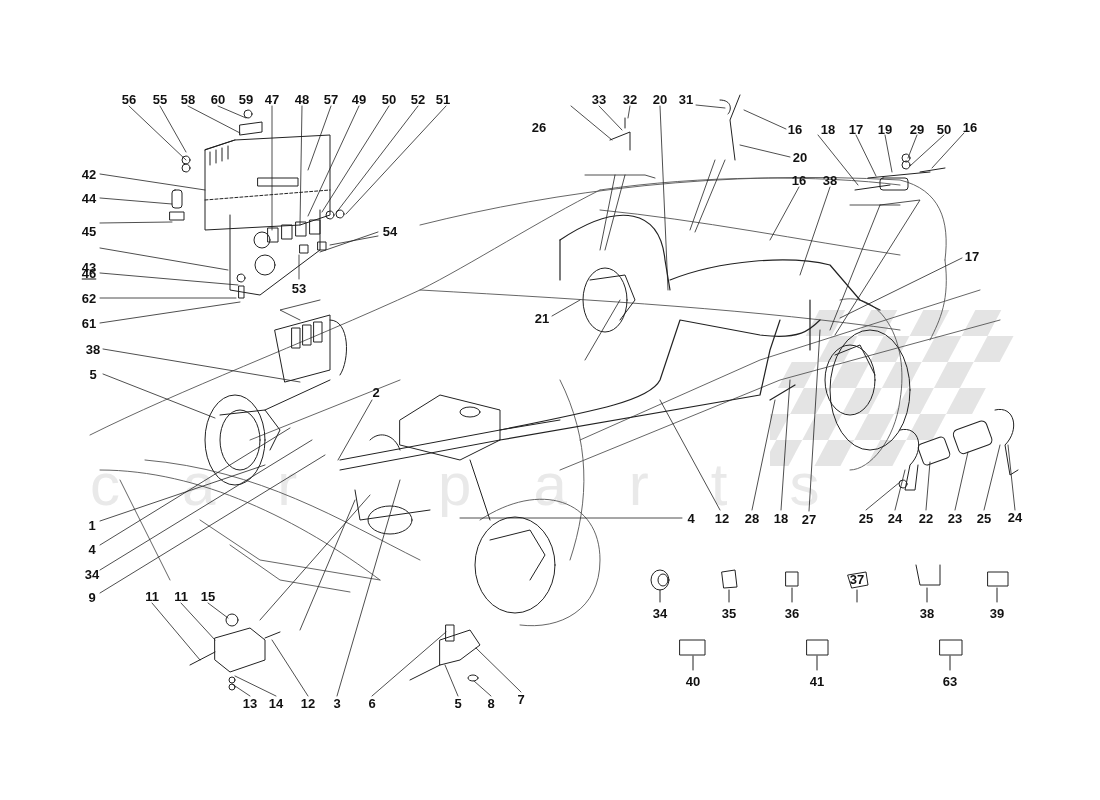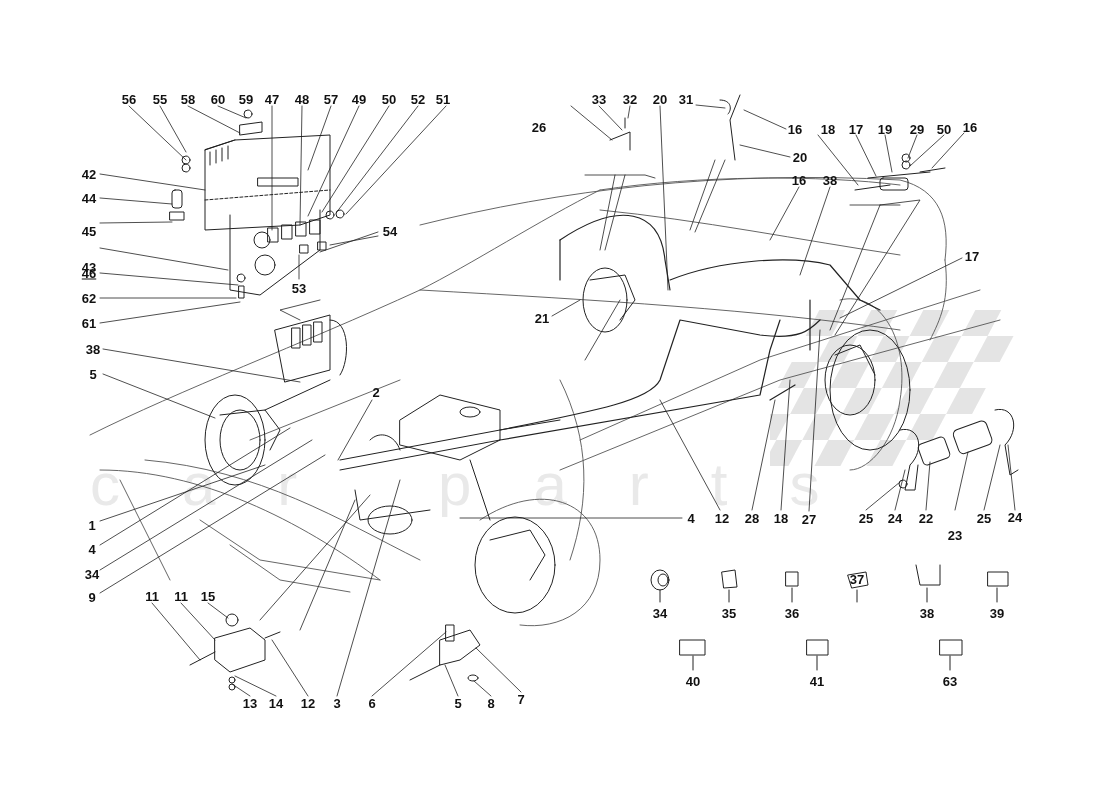--- a/index.html
+++ b/index.html
@@ -350,21 +350,21 @@
       <div class="callout" style="left: 972px; top: 256px;">17</div>
       <div class="callout" style="left: 542px; top: 318px;">21</div>
       <div class="callout" style="left: 691px; top: 518px;">4</div>
       <div class="callout" style="left: 722px; top: 518px;">12</div>
       <div class="callout" style="left: 752px; top: 518px;">28</div>
       <div class="callout" style="left: 781px; top: 518px;">18</div>
       <div class="callout" style="left: 809px; top: 519px;">27</div>
       <div class="callout" style="left: 866px; top: 518px;">25</div>
       <div class="callout" style="left: 895px; top: 518px;">24</div>
       <div class="callout" style="left: 926px; top: 518px;">22</div>
-      <div class="callout" style="left: 955px; top: 518px; margin-top: 17px;">23</div>
+      <div class="callout" style="left: 955px; top: 518px;">23</div>
       <div class="callout" style="left: 984px; top: 518px;">25</div>
       <div class="callout" style="left: 1015px; top: 517px;">24</div>
       <div class="callout" style="left: 660px; top: 613px;">34</div>
       <div class="callout" style="left: 729px; top: 613px;">35</div>
       <div class="callout" style="left: 792px; top: 613px;">36</div>
       <div class="callout" style="left: 857px; top: 579px;">37</div>
       <div class="callout" style="left: 927px; top: 613px;">38</div>
       <div class="callout" style="left: 997px; top: 613px;">39</div>
       <div class="callout" style="left: 693px; top: 681px;">40</div>
       <div class="callout" style="left: 817px; top: 681px;">41</div>

